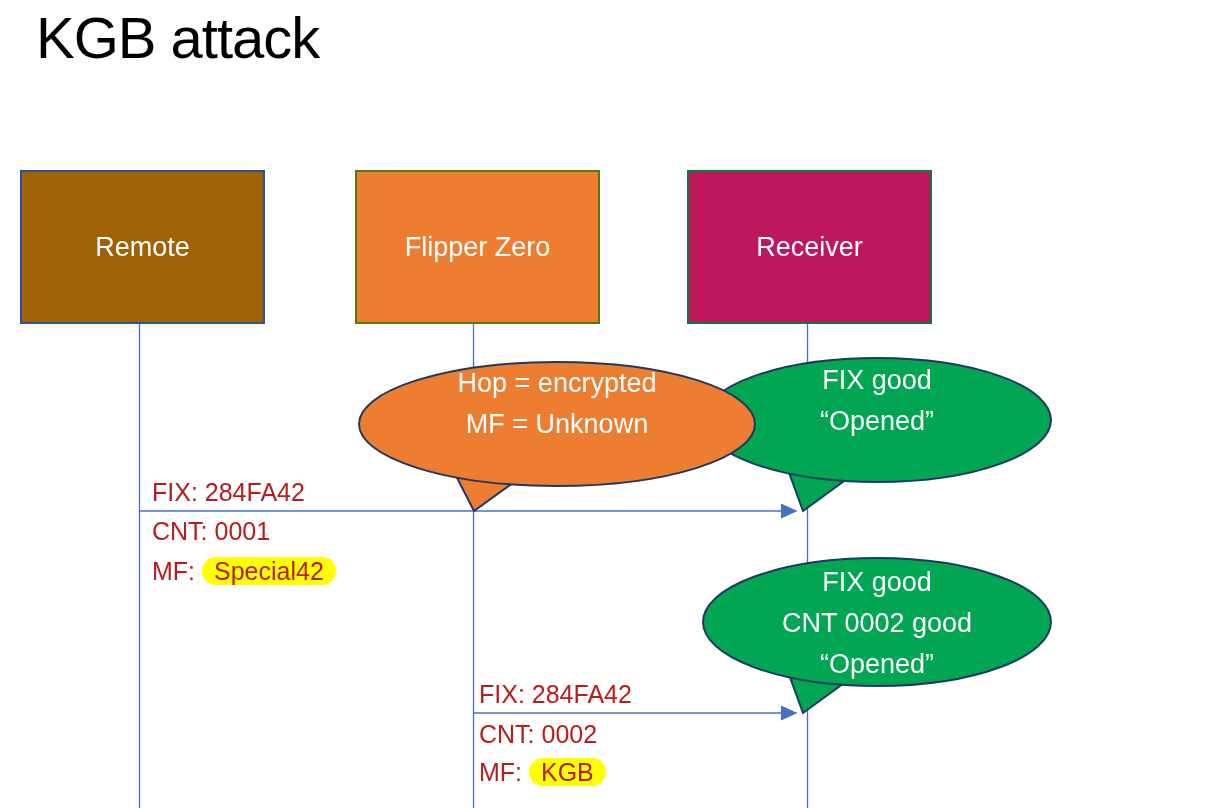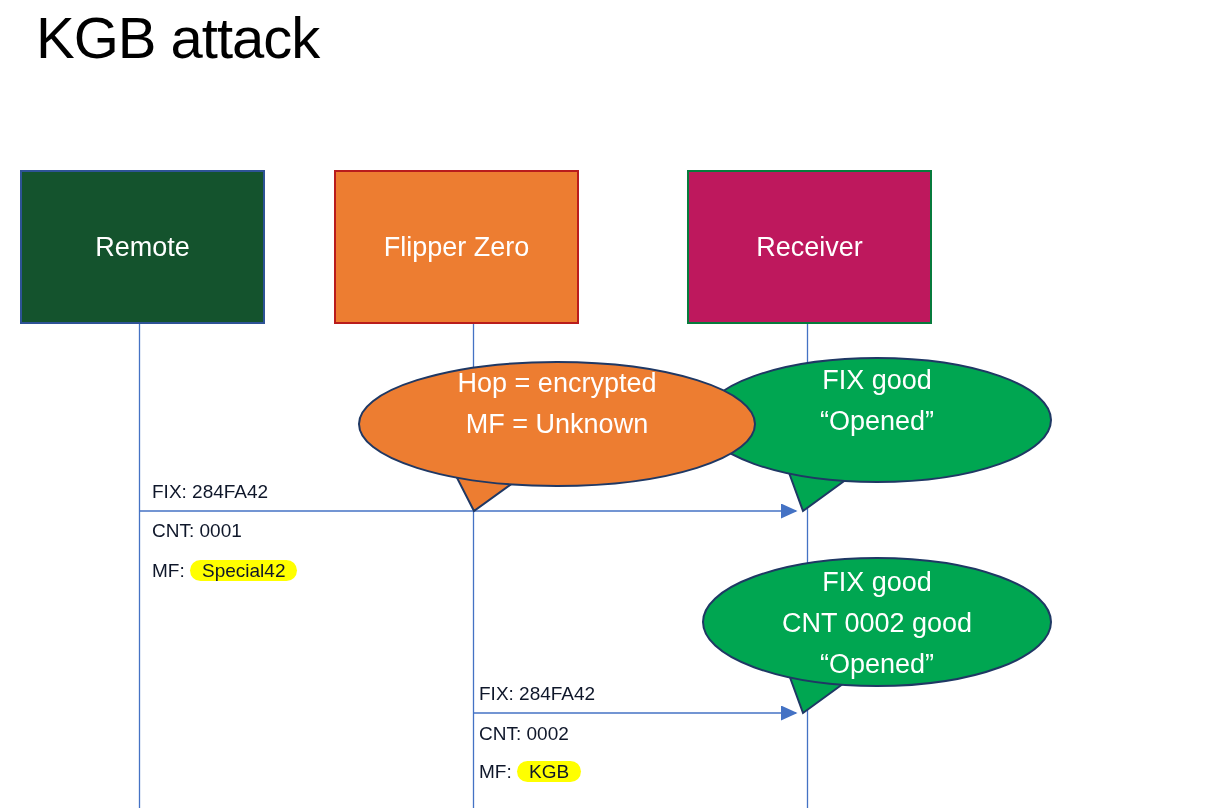--- a/index.html
+++ b/index.html
@@ -38,38 +38,38 @@
     position: absolute;
     top: 170px;
     width: 241px;
     height: 150px;
     display: flex;
     align-items: center;
     justify-content: center;
     font-size: 27px;
     color: #ffffff;
   }
-  .actor-remote   { left: 20px;  background: #14532d; border: 2px solid #2E5395; }
-  .actor-flipper  { left: 334px; background: #ED7D31; border: 2px solid #b91c1c; }
+  .actor-remote   { left: 20px;  background: #a16207; border: 2px solid #2E5395; }
+  .actor-flipper  { left: 355px; background: #ED7D31; border: 2px solid #4d7c0f; }
   .actor-receiver { left: 687px; background: #be185d; border: 2px solid #077B3C; }
 
   .callout-text {
     position: absolute;
     width: 364px;
     text-align: center;
     color: #ffffff;
     font-size: 27px;
     line-height: 41px;
   }
 
   .msg-label {
     position: absolute;
-    font-size: 19px;
+    font-size: 25px;
     line-height: 30px;
-    color: #0f172a;
+    color: #b91c1c;
     white-space: nowrap;
   }
 
   .hl { background: #FFFF00; padding: 0 12px; border-radius: 14px; }
 </style>
 </head>
 <body>
 
 <div class="slide">
 

